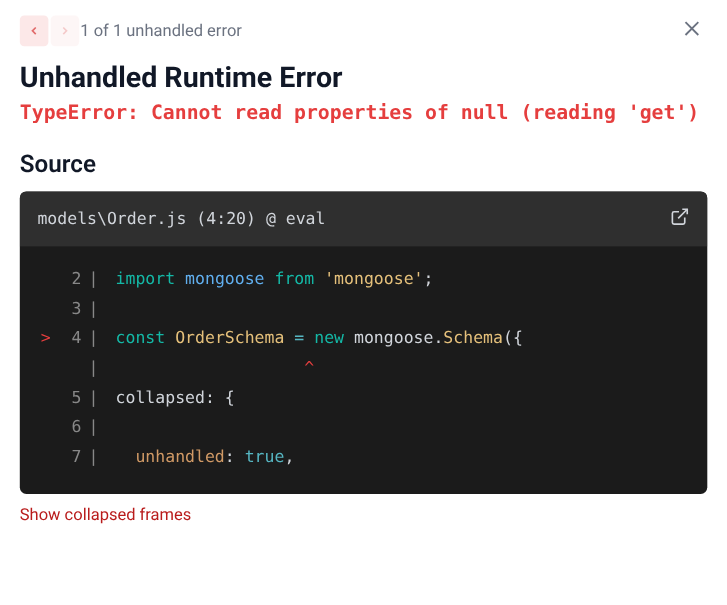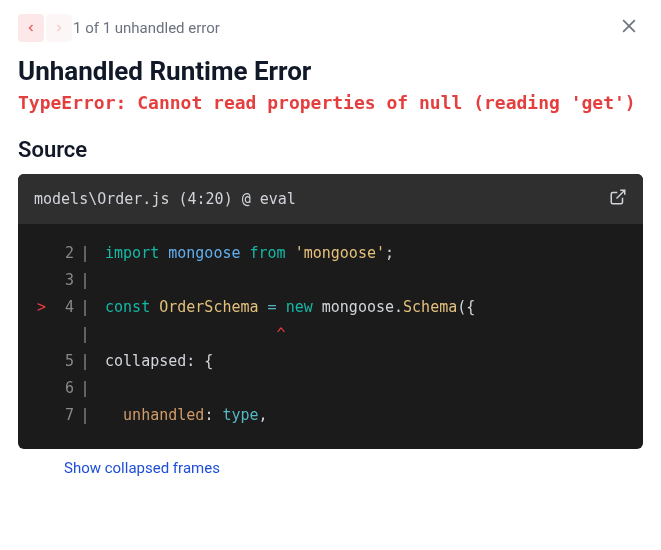--- a/index.html
+++ b/index.html
@@ -112,25 +112,24 @@
   .tok-kw   { color: #14b8a6; text-align: right; }
   .tok-id   { color: #61afef; }
   .tok-str  { color: #e5c07b; }
   .tok-type { color: #e5c07b; }
   .tok-op   { color: #56b6c2; }
   .tok-prop { color: #d19a66; }
   .tok-lit  { color: #56b6c2; }
   .tok-def  { color: #d1d5db; }
   .caret-marker { color: #e53e3e; }
   .show-frames {
-    color: #1d4ed8;
+    color: #b91c1c;
     font-size: 15px;
     cursor: pointer;
     padding-bottom: 8px;
-    margin-left: 46px;
   }
 </style>
 </head>
 <body>
 
 <div class="header">
   <div class="nav-btns">
     <div class="nav-btn">
       <span>
         <svg viewBox="0 0 24 24" fill="none" stroke="currentColor" stroke-width="3">
@@ -176,18 +175,18 @@
         </span>
       </div>
     </div>
     <div class="code-body" id="code-body">
         <div class="code-line"><span class="gutter-marker"> </span><span class="gutter-ln">2</span><span class="gutter-sep">|</span><span class="code-text"><span class="tok-def"> </span><span class="tok-kw">import</span><span class="tok-def"> </span><span class="tok-id">mongoose</span><span class="tok-def"> </span><span class="tok-kw">from</span><span class="tok-def"> </span><span class="tok-str">'mongoose'</span><span class="tok-def">;</span></span></div>
         <div class="code-line"><span class="gutter-marker"> </span><span class="gutter-ln">3</span><span class="gutter-sep">|</span><span class="code-text"></span></div>
         <div class="code-line"><span class="gutter-marker">&gt;</span><span class="gutter-ln">4</span><span class="gutter-sep">|</span><span class="code-text"><span class="tok-def"> </span><span class="tok-kw">const</span><span class="tok-def"> </span><span class="tok-type">OrderSchema</span><span class="tok-def"> </span><span class="tok-op">=</span><span class="tok-def"> </span><span class="tok-kw">new</span><span class="tok-def"> </span><span class="tok-def">mongoose</span><span class="tok-def">.</span><span class="tok-type">Schema</span><span class="tok-def">({</span></span></div>
         <div class="code-line"><span class="gutter-marker"> </span><span class="gutter-ln"></span><span class="gutter-sep">|</span><span class="code-text"><span class="caret-marker">                    ^</span></span></div>
         <div class="code-line"><span class="gutter-marker"> </span><span class="gutter-ln">5</span><span class="gutter-sep">|</span><span class="code-text"><span class="tok-def"> </span><span class="tok-def">collapsed</span><span class="tok-def">: {</span></span></div>
         <div class="code-line"><span class="gutter-marker"> </span><span class="gutter-ln">6</span><span class="gutter-sep">|</span></div>
-        <div class="code-line"><span class="gutter-marker"> </span><span class="gutter-ln">7</span><span class="gutter-sep">|</span><span class="code-text"><span class="tok-def">   </span><span class="tok-prop">unhandled</span><span class="tok-def">: </span><span class="tok-lit">type</span><span class="tok-def">,</span></span></div>
+        <div class="code-line"><span class="gutter-marker"> </span><span class="gutter-ln">7</span><span class="gutter-sep">|</span><span class="code-text"><span class="tok-def">   </span><span class="tok-prop">unhandled</span><span class="tok-def">: </span><span class="tok-lit">true</span><span class="tok-def">,</span></span></div>
       </div>
   </div>
 
   <div class="show-frames">Show collapsed frames</div>
 </div>
 
 </body></html>

